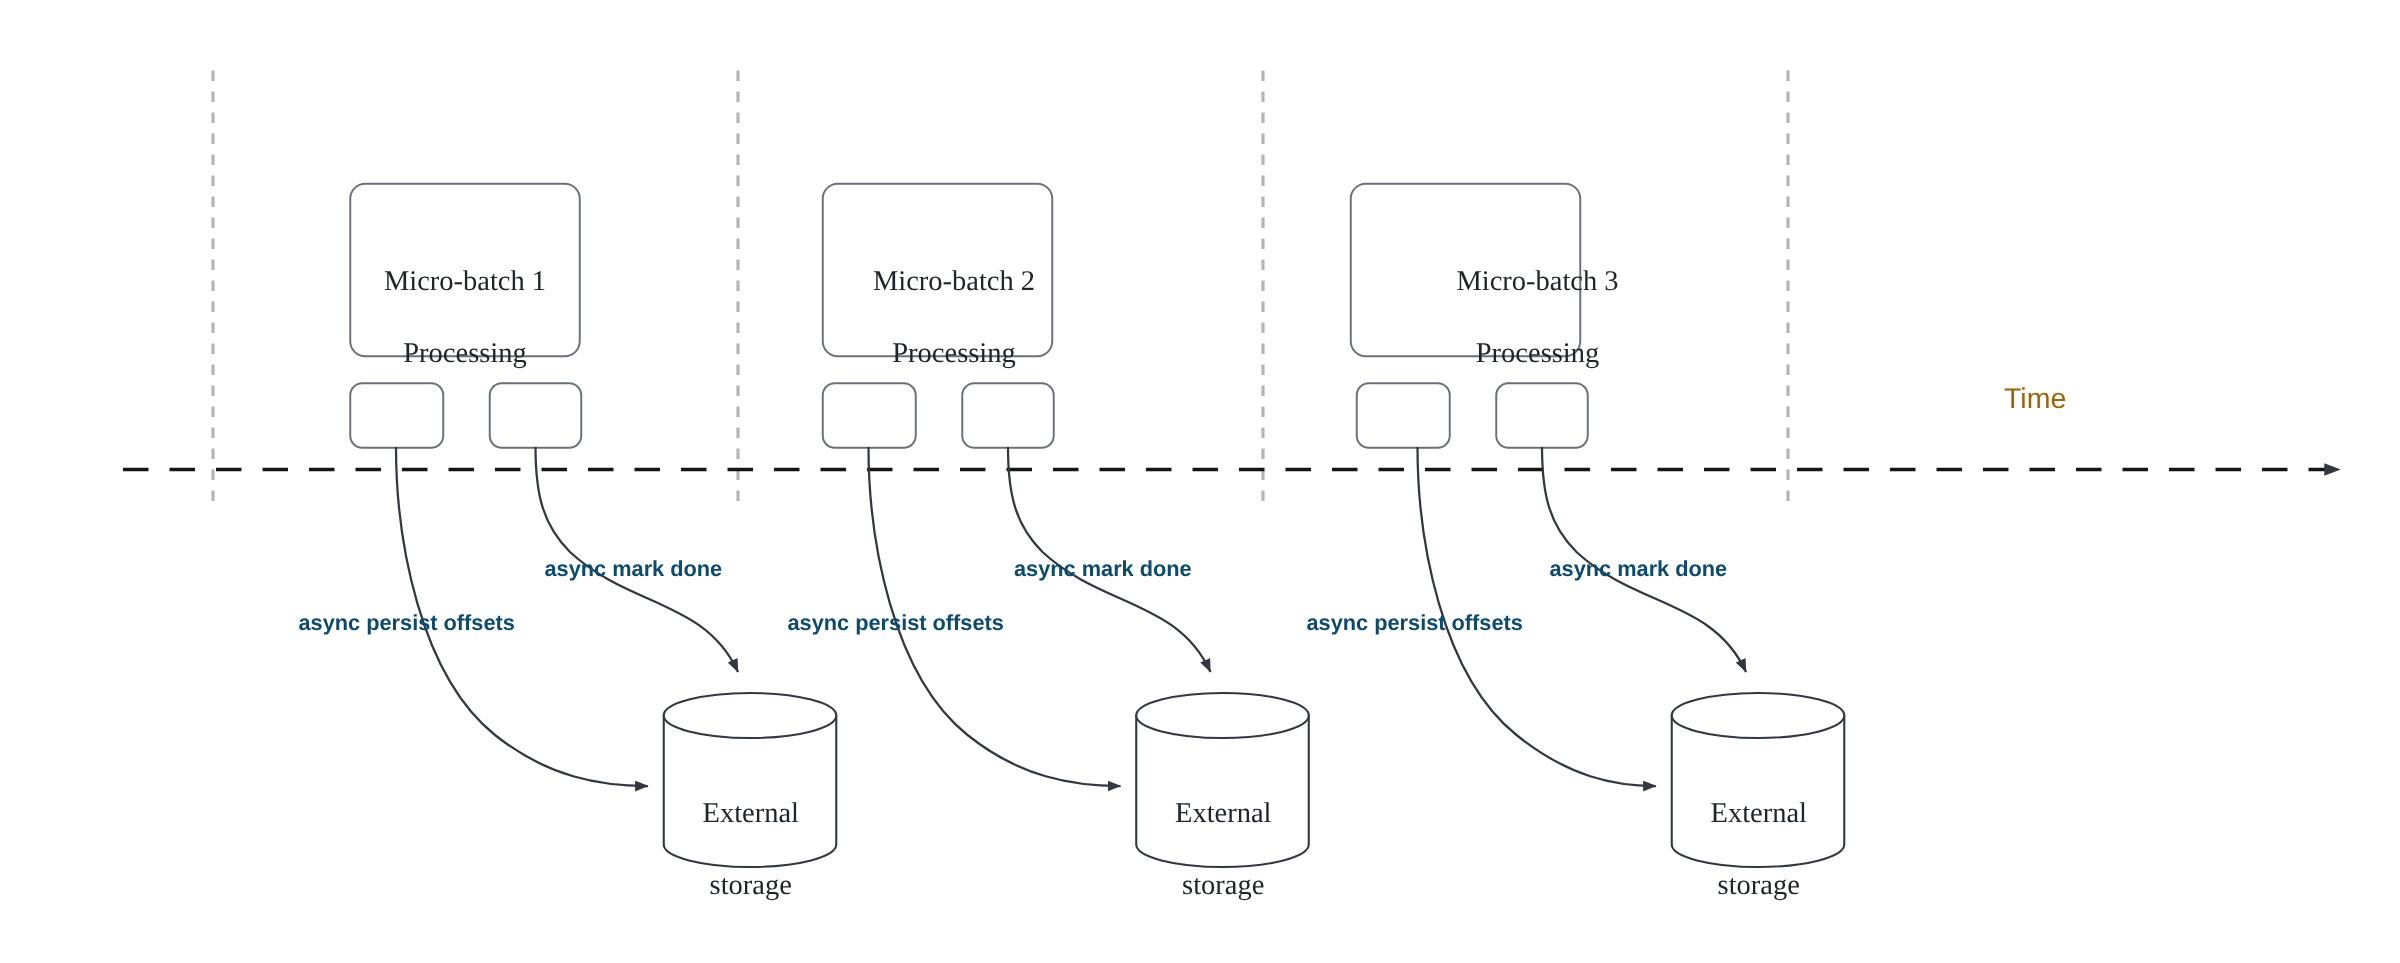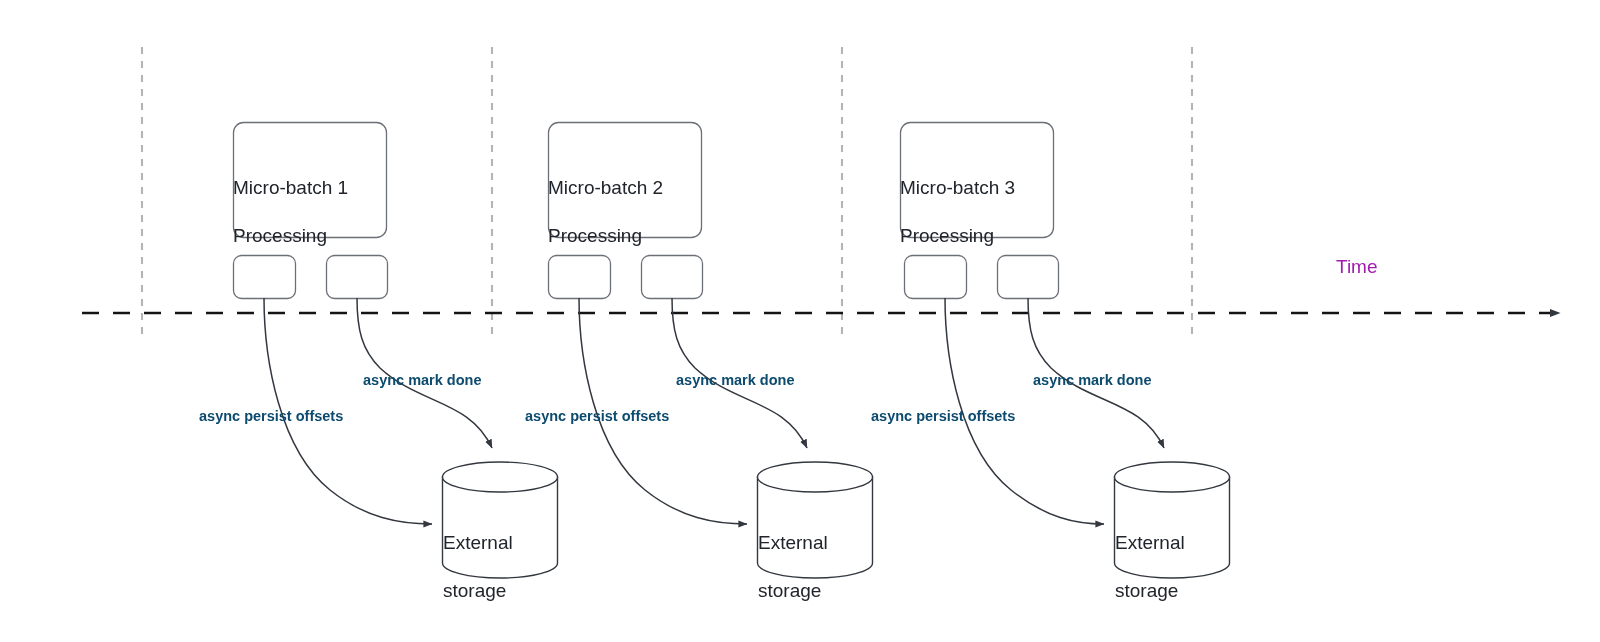--- a/index.html
+++ b/index.html
@@ -17,40 +17,40 @@
   }
   #diagram-svg {
     position: absolute;
     left: 0;
     top: 0;
     width: 1600px;
     height: 642px;
   }
   .node-label {
     position: absolute;
-    text-align: left;
+    text-align: center;
     color: #20242b;
-    font-family: Liberation Sans, sans-serif;
+    font-family: Liberation Serif, serif;
     font-size: 19px;
     line-height: 24px;
     white-space: pre-line;
     pointer-events: none;
   }
   .edge-label {
     position: absolute;
     color: #0c4a6e;
     font-family: "Liberation Sans", sans-serif;
     font-size: 14.5px;
     font-weight: bold;
     line-height: 16px;
     white-space: nowrap;
   }
   .axis-label {
     position: absolute;
-    color: #a21caf;
+    color: #a16207;
     font-family: "Liberation Sans", sans-serif;
     font-size: 19px;
     line-height: 22px;
     white-space: nowrap;
   }
 </style>
 </head>
 <body>
 
 <div id="canvas">
@@ -133,21 +133,21 @@
     <span>Micro-batch 2</span><br>
     <span>Processing</span>
   </div>
   <div class="node-label" style="left:758px; top:507px; width:115px;">
     <span>External</span><br>
     <span>storage</span>
   </div>
   <div class="edge-label" style="left:525px; top:408px;">async persist offsets</div>
   <div class="edge-label" style="left:676px; top:372px;">async mark done</div>
 
-  <div class="node-label" style="left:900px; top:152px; width:154px;">
+  <div class="node-label" style="left:900px; top:152px; width:154px;padding-left:48px;">
     <span>Micro-batch 3</span><br>
     <span>Processing</span>
   </div>
   <div class="node-label" style="left:1115px; top:507px; width:115px;">
     <span>External</span><br>
     <span>storage</span>
   </div>
   <div class="edge-label" style="left:871px; top:408px;">async persist offsets</div>
   <div class="edge-label" style="left:1033px; top:372px;">async mark done</div>
 

